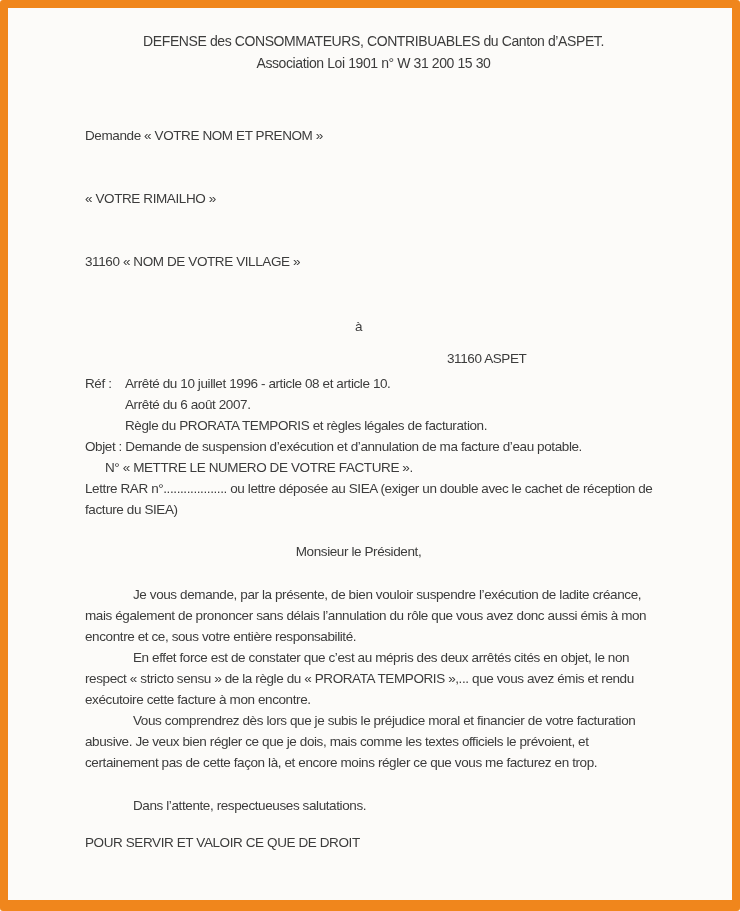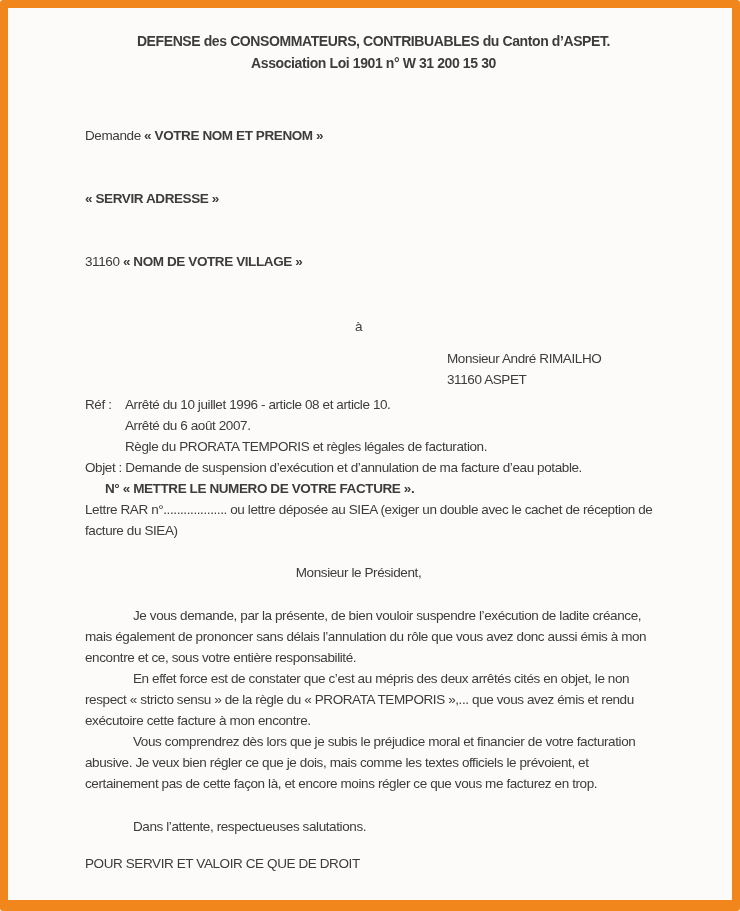--- a/index.html
+++ b/index.html
@@ -19,21 +19,21 @@
   }
   .content{
     box-sizing:border-box;
     width:100%;height:100%;
     padding:22px 10px 0 77px;
     color:#3c3c3c;
     font-size:13.5px;
     letter-spacing:-0.4px;
     line-height:21px;
   }
-  .b{font-weight:bold;}
+  .b{font-weight:normal;}
   .center{text-align:center;}
   .pre{white-space:pre;}
   .pre-line{white-space:pre-line;}
   .header{
     text-align:center;
     line-height:22px;
     font-size:14px;
     margin-bottom:9px;
     padding-right:60px;
   }
@@ -56,28 +56,27 @@
 <div class="page">
   <div class="content">
 
     <div class="header b">
       <div>DEFENSE des CONSOMMATEURS, CONTRIBUABLES du Canton d’ASPET.</div>
       <div>Association Loi 1901 n° W 31 200 15 30</div>
     </div>
 
     <div class="sender pre">
       <div><span>Demande </span><span class="b">« VOTRE NOM ET PRENOM »</span></div>
-      <div class="b">« SERVIR ADRESSE »</div>
+      <div class="b">« VOTRE RIMAILHO »</div>
       <div><span>31160 </span><span class="b">« NOM DE VOTRE VILLAGE »</span></div>
     </div>
 
     <div class="to-label center">à</div>
 
     <div class="recipient">
-      <div>Monsieur André RIMAILHO</div>
       <div>31160 ASPET</div>
     </div>
 
     <div class="ref-row">
       <span class="ref-label">Réf :</span>
       <div class="ref-lines pre-line">Arrêté du 10 juillet 1996 - article 08  et article 10.
 Arrêté du 6 août 2007.
 Règle du PRORATA TEMPORIS et règles légales de facturation.</div>
     </div>
 

